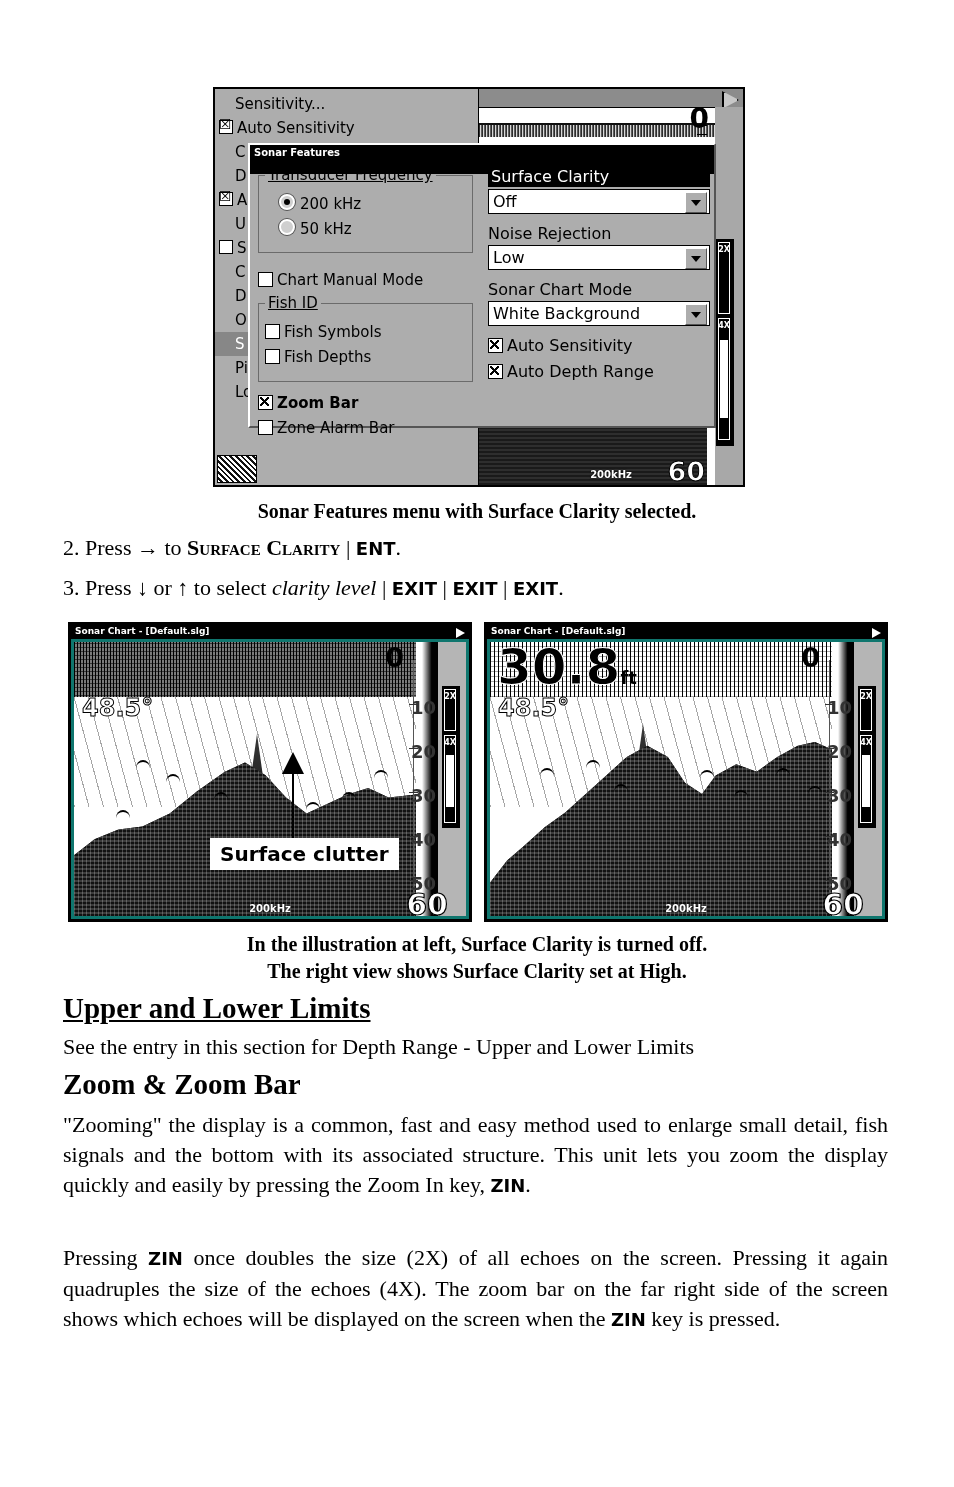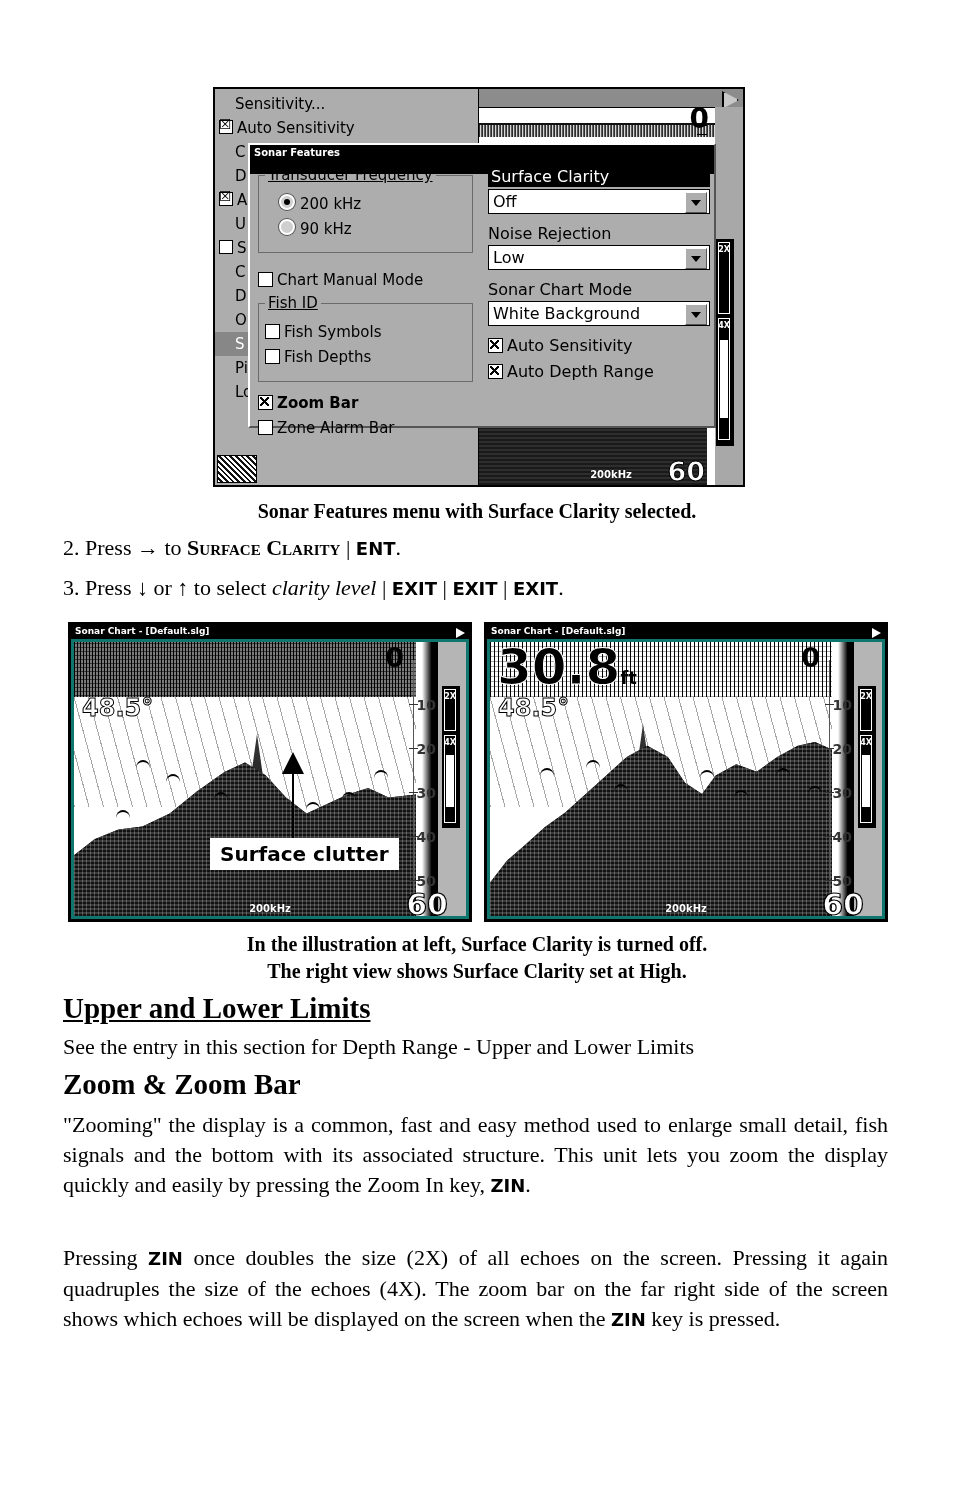--- a/index.html
+++ b/index.html
@@ -289,21 +289,21 @@
     color:#fff;-webkit-text-stroke:1.2px #000;
   }
   .sonar-shot .scale{
     position:absolute;right:52px;top:18px;bottom:18px;width:1px;background:#555;
   }
   .sonar-shot .tick{
     position:absolute;right:48px;width:9px;height:1px;background:#333;
   }
   .sonar-shot .ticklab{
     position:absolute;right:30px;
-    font-family:"DejaVu Sans",sans-serif;font-weight:bold;font-size:14px;color:#333;margin-left:15px;
+    font-family:"DejaVu Sans",sans-serif;font-weight:bold;font-size:18px;color:#333;margin-left:15px;
   }
   .sonar-shot .rightgutter{
     position:absolute;right:0;top:0;bottom:0;width:28px;background:#b5b5b5;
   }
   .sonar-shot .echoedge{
     position:absolute;right:28px;top:0;bottom:0;width:16px;
     background:linear-gradient(90deg,transparent,#000 60%);
   }
   .sonar-shot .freq{
     position:absolute;left:50%;transform:translateX(-50%);bottom:2px;
@@ -376,21 +376,21 @@
     <div class="tbar">Sonar Features</div>
     <div class="body">
 
       <div class="col-l">
         <fieldset class="grp">
           <legend>Transducer Frequency</legend>
           <div class="radio-row">
             <span class="radio on"></span><span>200 kHz</span>
           </div>
           <div class="radio-row">
-            <span class="radio"></span><span>90 kHz</span>
+            <span class="radio"></span><span>50 kHz</span>
           </div>
         </fieldset>
 
         <div class="chk-row" style="margin-top:18px;">
           <span class="chk"></span><span>Chart Manual Mode</span>
         </div>
 
         <fieldset class="grp" style="margin-top:-2px;">
           <legend>Fish ID</legend>
           <div class="chk-row">

